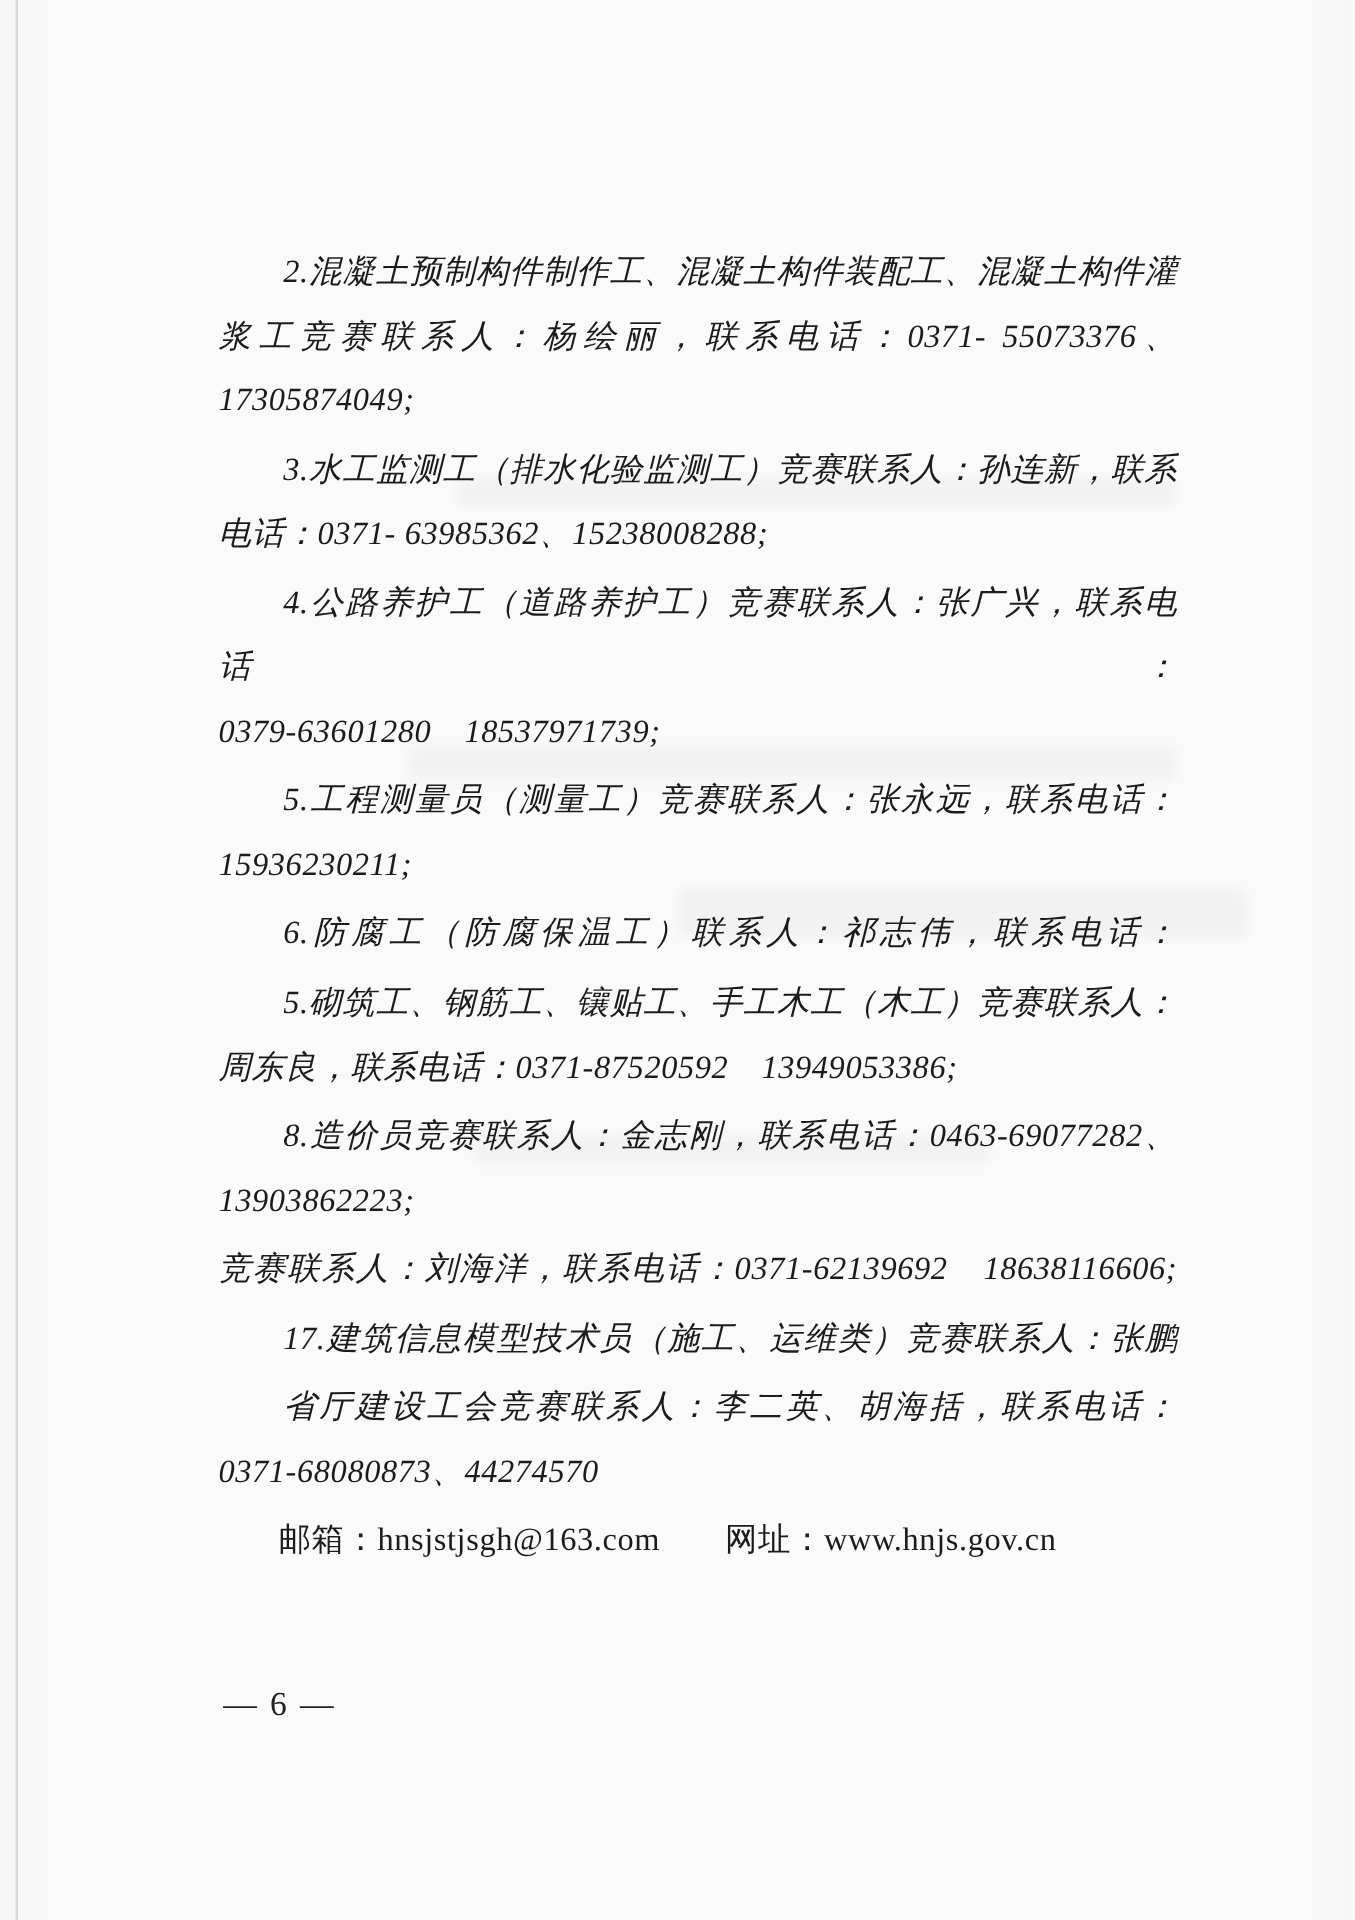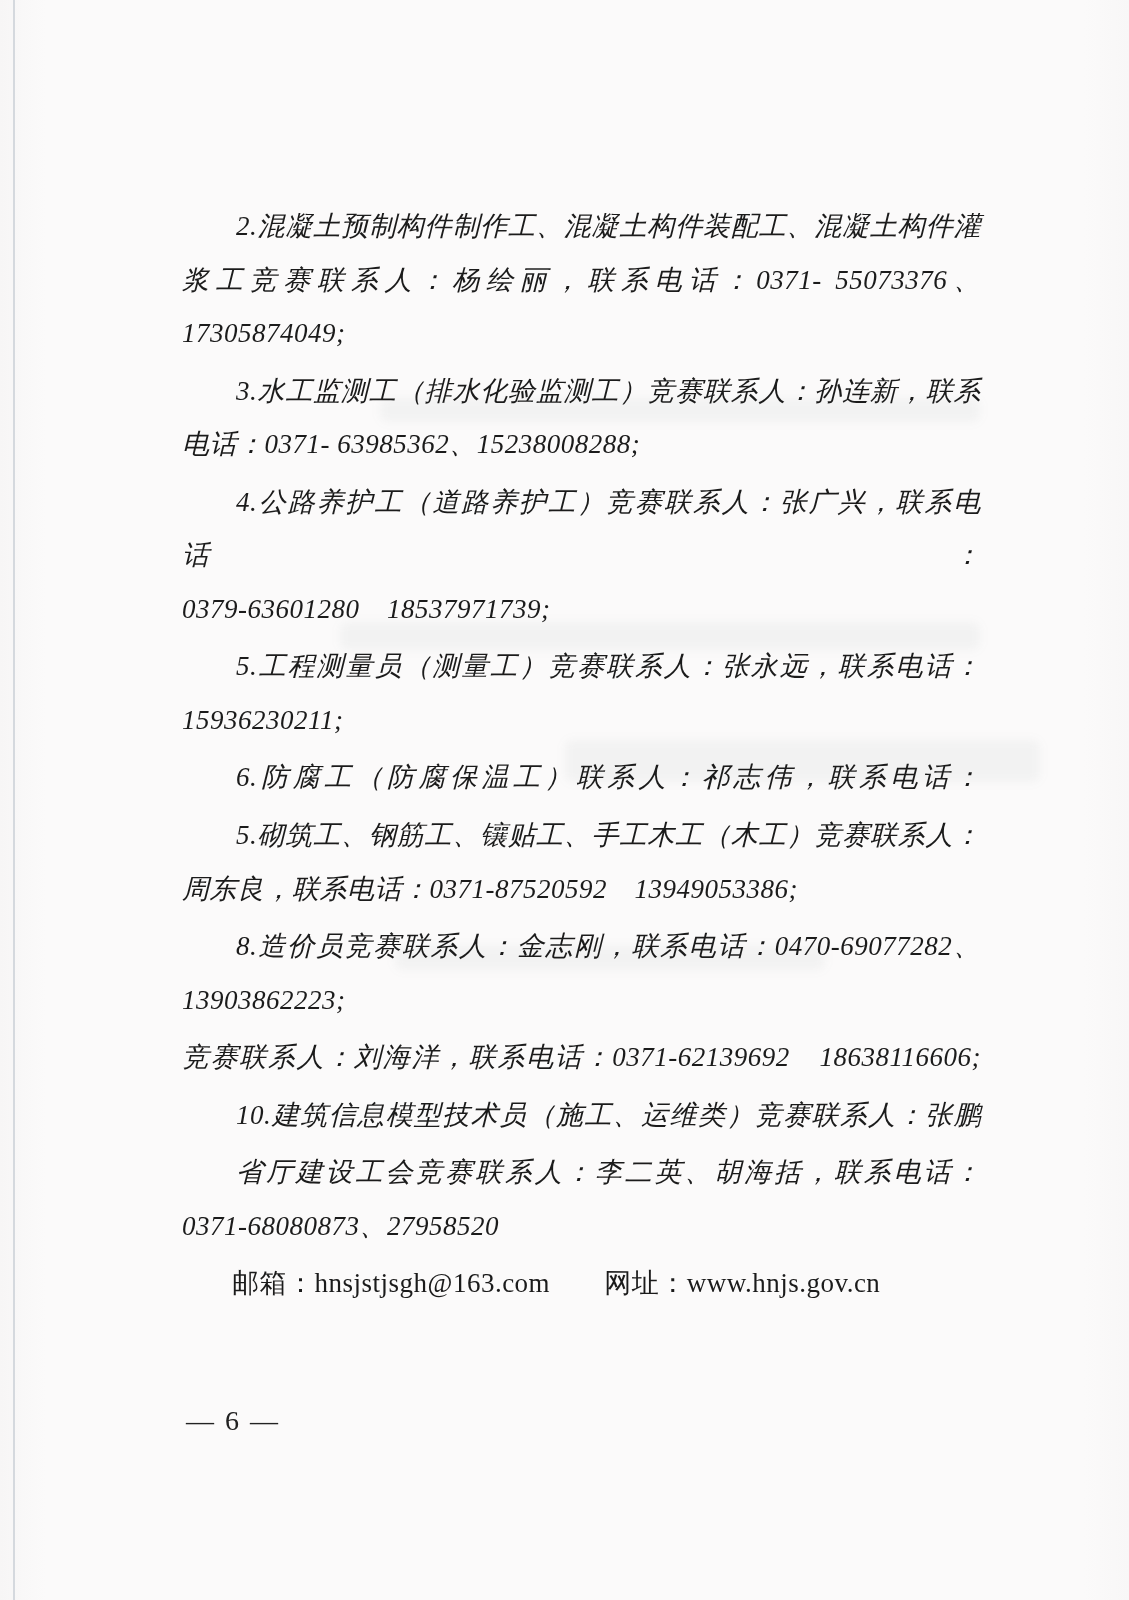--- a/index.html
+++ b/index.html
@@ -112,35 +112,35 @@
     <div class="para">
       <div class="ln j ind">6.防腐工（防腐保温工）联系人：祁志伟，联系电话：</div>
     </div>
 
     <div class="para">
       <div class="ln j ind">5.砌筑工、钢筋工、镶贴工、手工木工（木工）竞赛联系人：</div>
       <div class="ln">周东良，联系电话：0371-87520592　13949053386;</div>
     </div>
 
     <div class="para">
-      <div class="ln j ind">8.造价员竞赛联系人：金志刚，联系电话：0470-69077282、</div>
+      <div class="ln j ind">8.造价员竞赛联系人：金志刚，联系电话：0463-69077282、</div>
       <div class="ln">13903862223;</div>
     </div>
 
     <div class="para">
       <div class="ln j">竞赛联系人：刘海洋，联系电话：0371-62139692　18638116606;</div>
     </div>
 
     <div class="para">
-      <div class="ln j ind">10.建筑信息模型技术员（施工、运维类）竞赛联系人：张鹏</div>
+      <div class="ln j ind">17.建筑信息模型技术员（施工、运维类）竞赛联系人：张鹏</div>
     </div>
 
     <div class="para">
       <div class="ln j ind">省厅建设工会竞赛联系人：李二英、胡海括，联系电话：</div>
-      <div class="ln">0371-68080873、27958520</div>
+      <div class="ln">0371-68080873、44274570</div>
     </div>
 
     <div class="ln ind">
       <span>邮箱：</span><span>hnsjstjsgh@163.com</span><span class="contact-gap"></span><span>网址：</span><span>www.hnjs.gov.cn</span>
     </div>
 
   </div>
 
   <div class="page-number">— 6 —</div>
 

